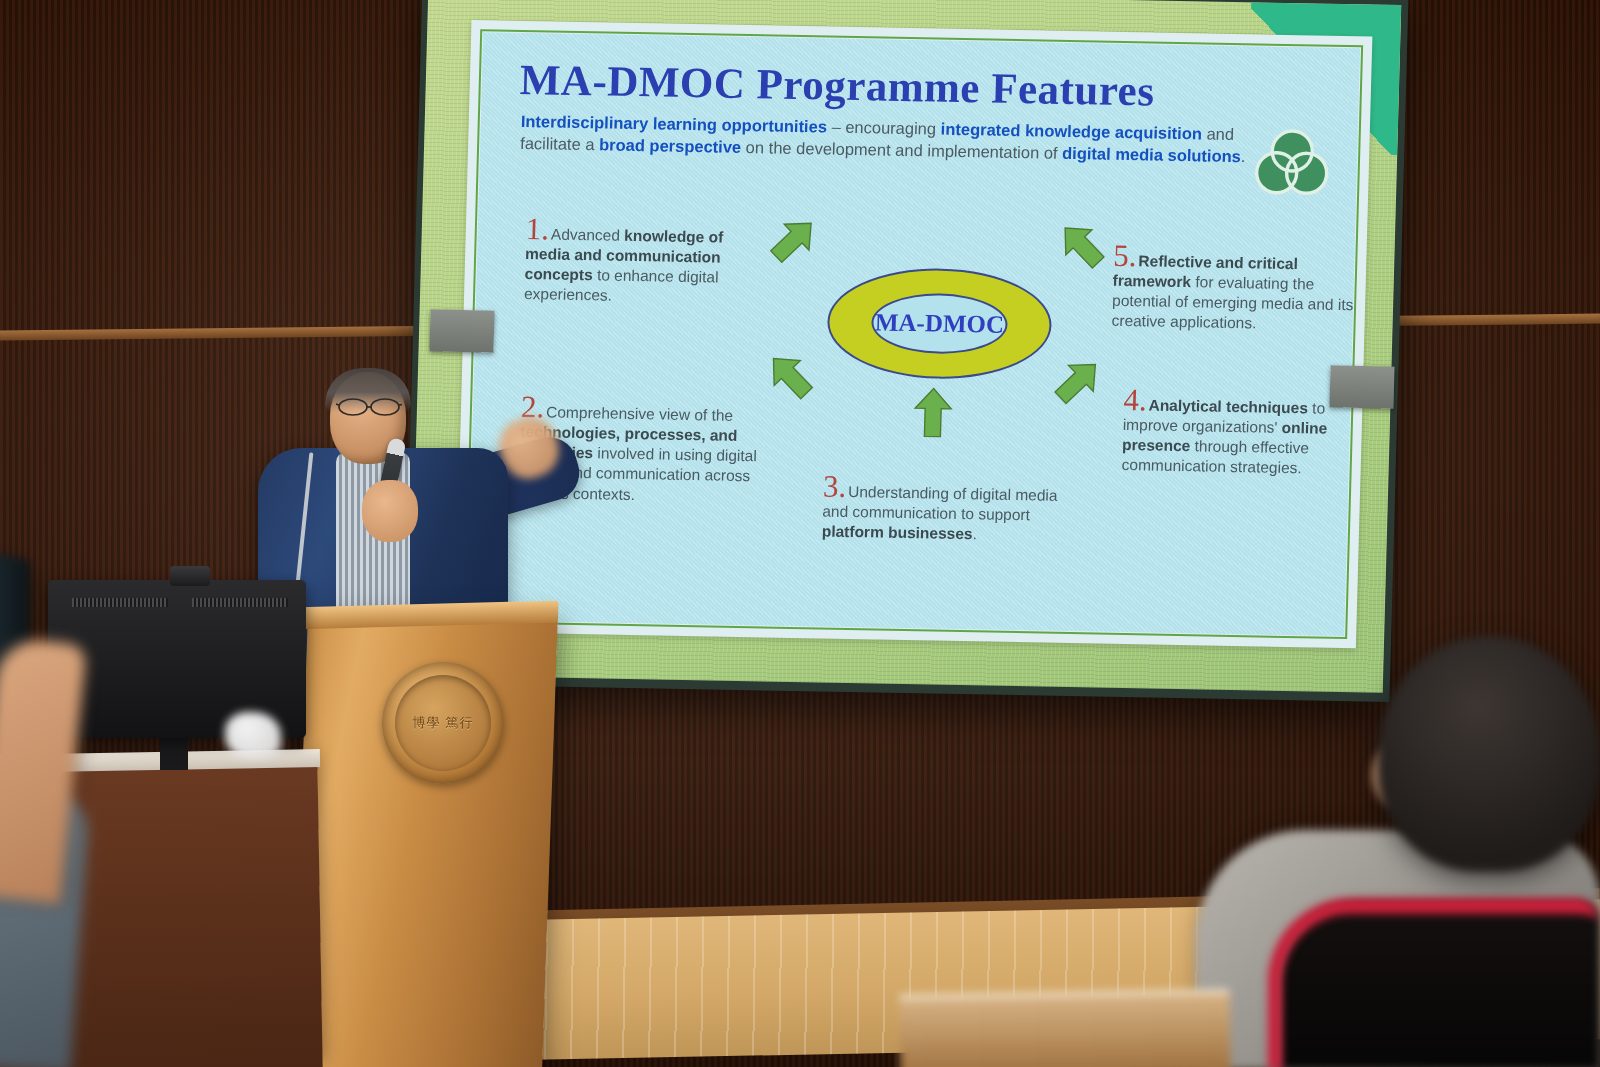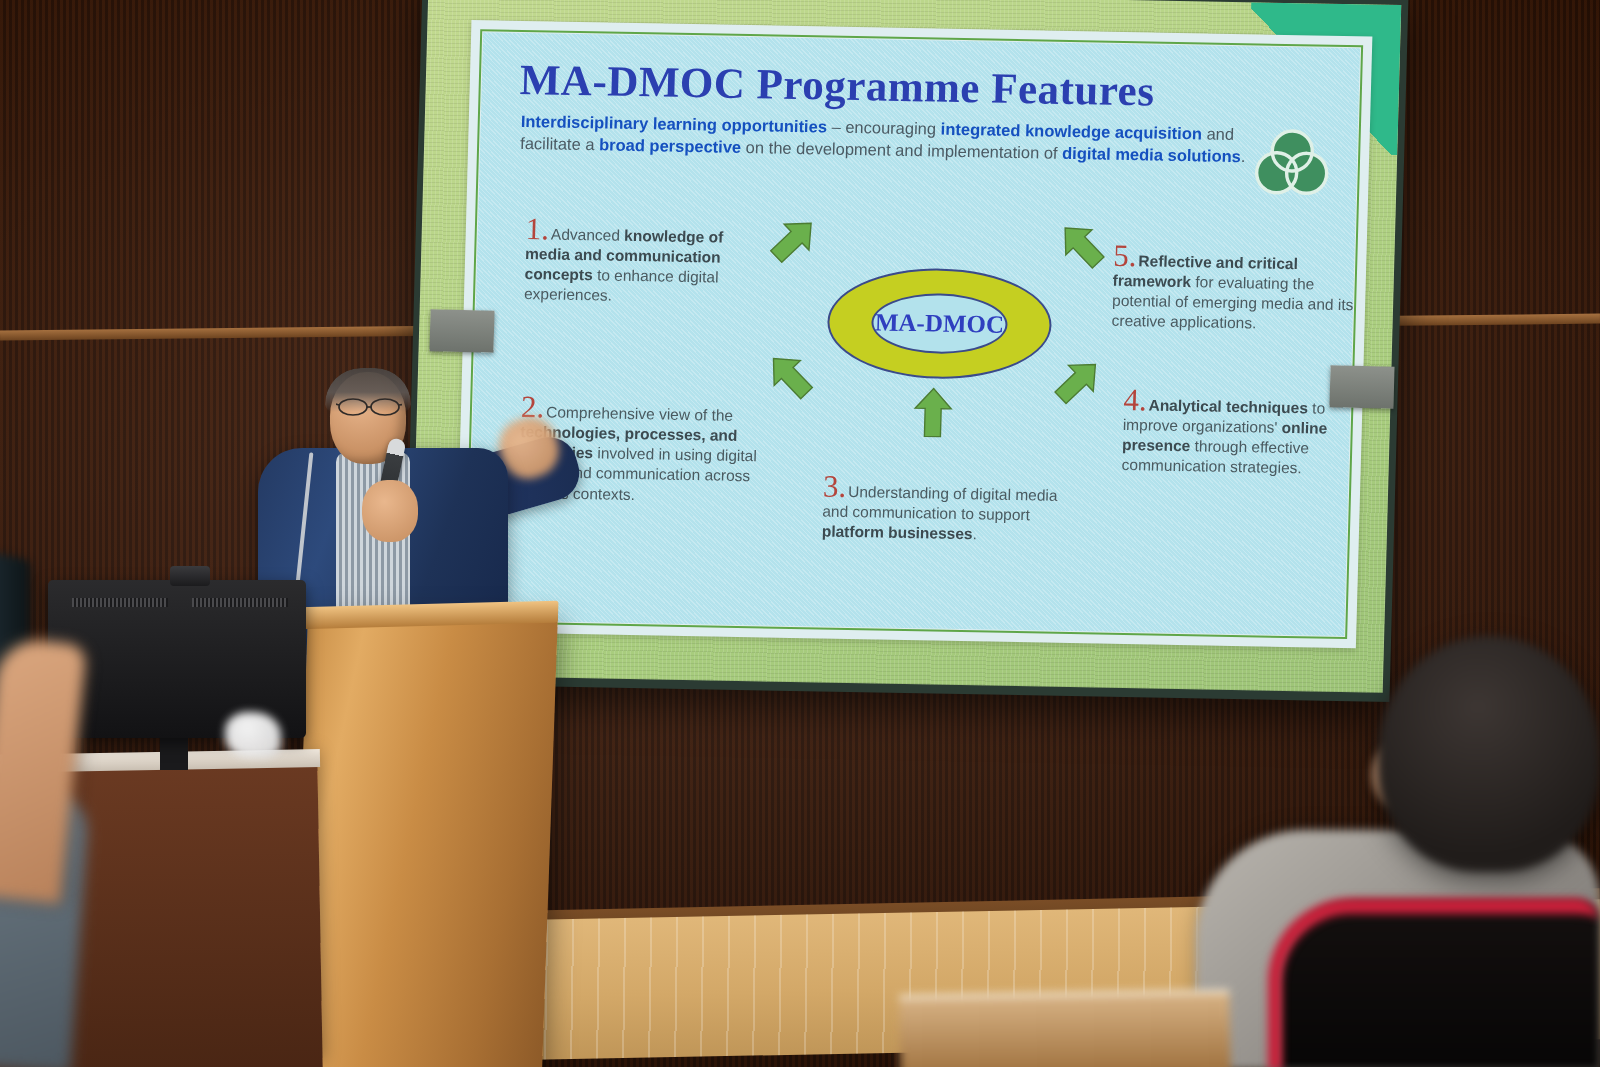--- a/index.html
+++ b/index.html
@@ -278,20 +278,26 @@
         <path d="M3 7 L-4 5"></path>
         <path d="M63 7 L70 6"></path>
     </g>
   </svg>
   <div class="spk mic-cord"></div>
   <div class="spk mic"></div>
   <div class="spk spk-hand-mic"></div>
 
   <div class="podium"></div>
   <div class="podium-top"></div>
+  <div class="crest">
+    <div class="crest-inner">
+      <div class="crest-cn">博學
+篤行</div>
+    </div>
+  </div>
 
   <div class="desk"></div>
   <div class="desk-edge"></div>
   <div class="mon mon-side blur"></div>
   <div class="mon-stand"></div>
   <div class="mon mon-main">
     <div class="mon-vent" style="left:24px;width:96px;"></div>
     <div class="mon-vent" style="left:144px;width:96px;"></div>
   </div>
   <div class="webcam"></div>

